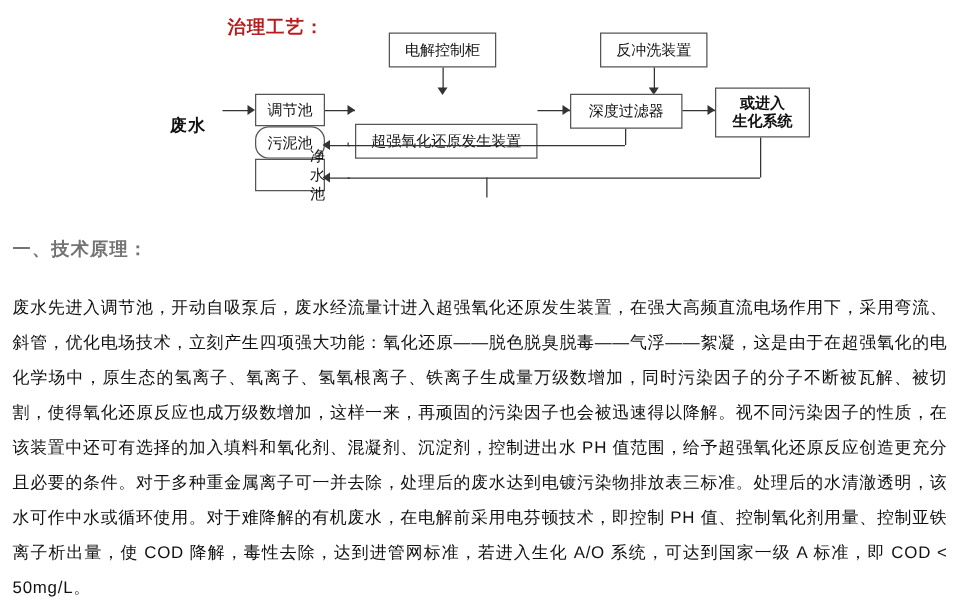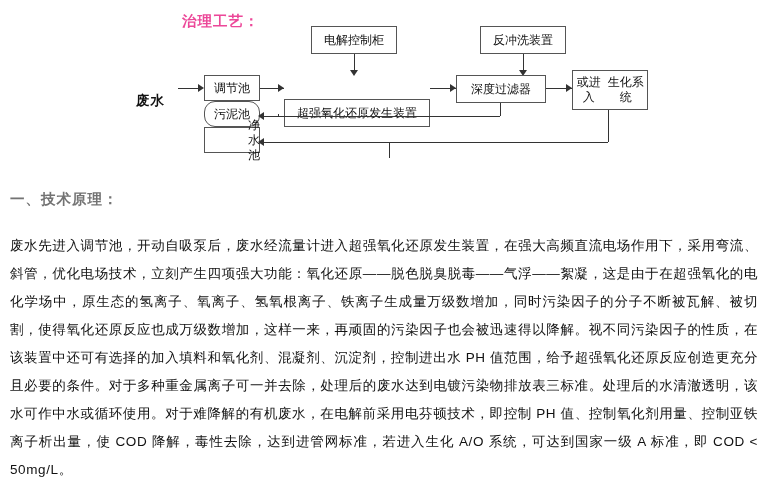--- a/index.html
+++ b/index.html
@@ -26,21 +26,21 @@
     width: 768px;
     height: 180px;
   }
   .diag-title {
     position: absolute;
     left: 182px;
     top: 12px;
     font-size: 14.5px;
     font-weight: bold;
     letter-spacing: 1px;
-    color: #ec4899;
+    color: #b91c1c;
   }
   .box {
     position: absolute;
     border: 1px solid #555;
     background: #fff;
     font-size: 12px;
     line-height: 1.25;
     color: #111;
     display: flex;
     align-items: center;
@@ -140,21 +140,21 @@
     <div class="box" style="left:284px; top:75px; width:146px; height:28px;margin-top:24px;">超强氧化还原发生装置</div>
 
     <div class="line hline" style="left:430px; top:88px; width:26px;"></div>
     <div class="arrow-r" style="left:450px; top:84px;"></div>
 
     <div class="box" style="left:456px; top:75px; width:90px; height:28px;">深度过滤器</div>
 
     <div class="line hline" style="left:546px; top:88px; width:26px;"></div>
     <div class="arrow-r" style="left:566px; top:84px;"></div>
 
-    <div class="box" style="left:572px; top:70px; width:76px; height:40px; flex-direction:row;">
+    <div class="box" style="left:572px; top:70px; width:76px; height:40px; flex-direction:column;font-weight:bold;">
       <span>或进入</span>
       <span>生化系统</span>
     </div>
 
     <div class="line vline" style="left:500px; top:103px; height:13px;"></div>
     <div class="line hline" style="left:278px; top:116px; width:222px;"></div>
     <div class="line vline" style="left:278px; top:114px; height:2px;"></div>
     <div class="arrow-l" style="left:258px; top:112px;"></div>
     <div class="line hline" style="left:260px; top:116px; width:20px;"></div>
 

